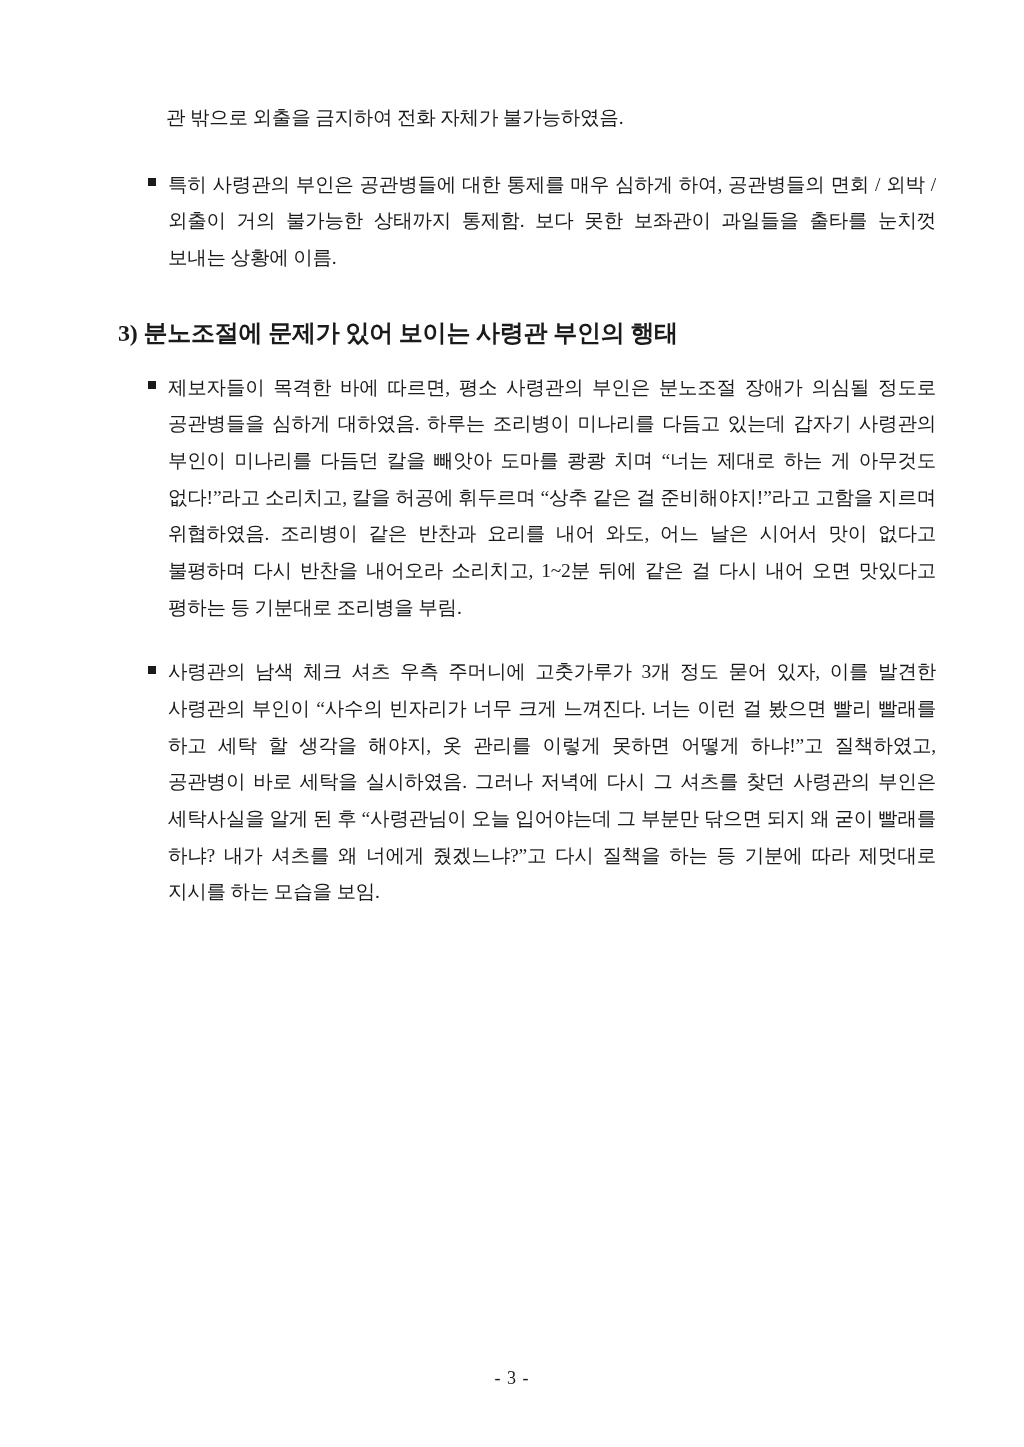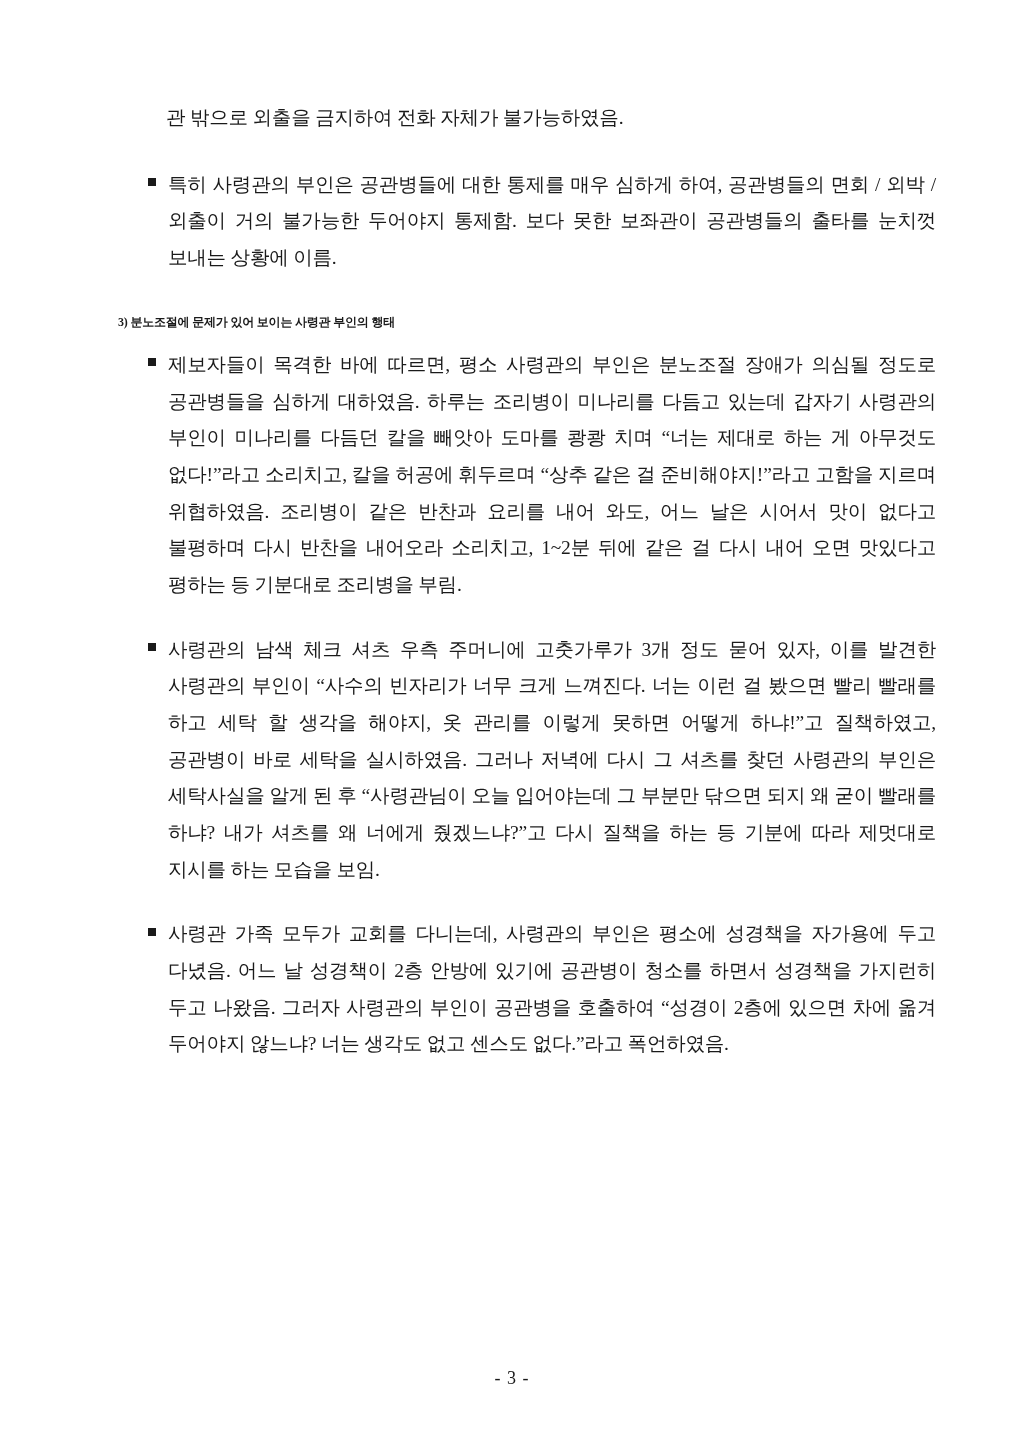--- a/index.html
+++ b/index.html
@@ -66,21 +66,21 @@
     width: 8px;
     height: 8px;
     background: #1a1a1a;
     vertical-align: middle;
   }
   .bullet-text {
     flex: 1 1 auto;
   }
   
   .section-heading {
-    font-size: 12px;
+    font-size: 24px;
     line-height: 1.88;
     font-weight: bold;
     margin-top: 34px;
     margin-bottom: 14px;
     margin-left: 0px;
     letter-spacing: -0.2px;
   }
   .footer {
     position: absolute;
     left: 0;
@@ -95,37 +95,33 @@
 </head>
 <body>
 
 <div class="page">
   <div class="content">
 
     <div class="para cont-para">관 밖으로 외출을 금지하여 전화 자체가 불가능하였음.</div>
 
     <div class="bullet-item">
       <div class="bullet-mark"><span></span></div>
-      <div class="para bullet-text">특히 사령관의 부인은 공관병들에 대한 통제를 매우 심하게 하여, 공관병들의 면회 / 외박 / 외출이 거의 불가능한 두어야지 통제함. 보다 못한 보좌관이 공관병들의 출타를 눈치껏 보내는 상황에 이름.</div>
+      <div class="para bullet-text">특히 사령관의 부인은 공관병들에 대한 통제를 매우 심하게 하여, 공관병들의 면회 / 외박 / 외출이 거의 불가능한 상태까지 통제함. 보다 못한 보좌관이 과일들을 출타를 눈치껏 보내는 상황에 이름.</div>
     </div>
 
     <div class="section-heading">3) 분노조절에 문제가 있어 보이는 사령관 부인의 행태</div>
 
     <div class="bullet-item">
       <div class="bullet-mark"><span></span></div>
       <div class="para bullet-text">제보자들이 목격한 바에 따르면, 평소 사령관의 부인은 분노조절 장애가 의심될 정도로 공관병들을 심하게 대하였음. 하루는 조리병이 미나리를 다듬고 있는데 갑자기 사령관의 부인이 미나리를 다듬던 칼을 빼앗아 도마를 쾅쾅 치며 “너는 제대로 하는 게 아무것도 없다!”라고 소리치고, 칼을 허공에 휘두르며 “상추 같은 걸 준비해야지!”라고 고함을 지르며 위협하였음. 조리병이 같은 반찬과 요리를 내어 와도, 어느 날은 시어서 맛이 없다고 불평하며 다시 반찬을 내어오라 소리치고, 1~2분 뒤에 같은 걸 다시 내어 오면 맛있다고 평하는 등 기분대로 조리병을 부림.</div>
     </div>
 
     <div class="bullet-item">
       <div class="bullet-mark"><span></span></div>
       <div class="para bullet-text">사령관의 남색 체크 셔츠 우측 주머니에 고춧가루가 3개 정도 묻어 있자, 이를 발견한 사령관의 부인이 “사수의 빈자리가 너무 크게 느껴진다. 너는 이런 걸 봤으면 빨리 빨래를 하고 세탁 할 생각을 해야지, 옷 관리를 이렇게 못하면 어떻게 하냐!”고 질책하였고, 공관병이 바로 세탁을 실시하였음. 그러나 저녁에 다시 그 셔츠를 찾던 사령관의 부인은 세탁사실을 알게 된 후 “사령관님이 오늘 입어야는데 그 부분만 닦으면 되지 왜 굳이 빨래를 하냐? 내가 셔츠를 왜 너에게 줬겠느냐?”고 다시 질책을 하는 등 기분에 따라 제멋대로 지시를 하는 모습을 보임.</div>
     </div>
 
-    <div class="bullet-item">
-      <div class="bullet-mark"><span></span></div>
-      <div class="para bullet-text">사령관 가족 모두가 교회를 다니는데, 사령관의 부인은 평소에 성경책을 자가용에 두고 다녔음. 어느 날 성경책이 2층 안방에 있기에 공관병이 청소를 하면서 성경책을 가지런히 두고 나왔음. 그러자 사령관의 부인이 공관병을 호출하여 “성경이 2층에 있으면 차에 옮겨 두어야지 않느냐? 너는 생각도 없고 센스도 없다.”라고 폭언하였음.</div>
-    </div>
 
 
   </div>
 
   <div class="footer">- 3 -</div>
 </div>
 
 </body></html>

